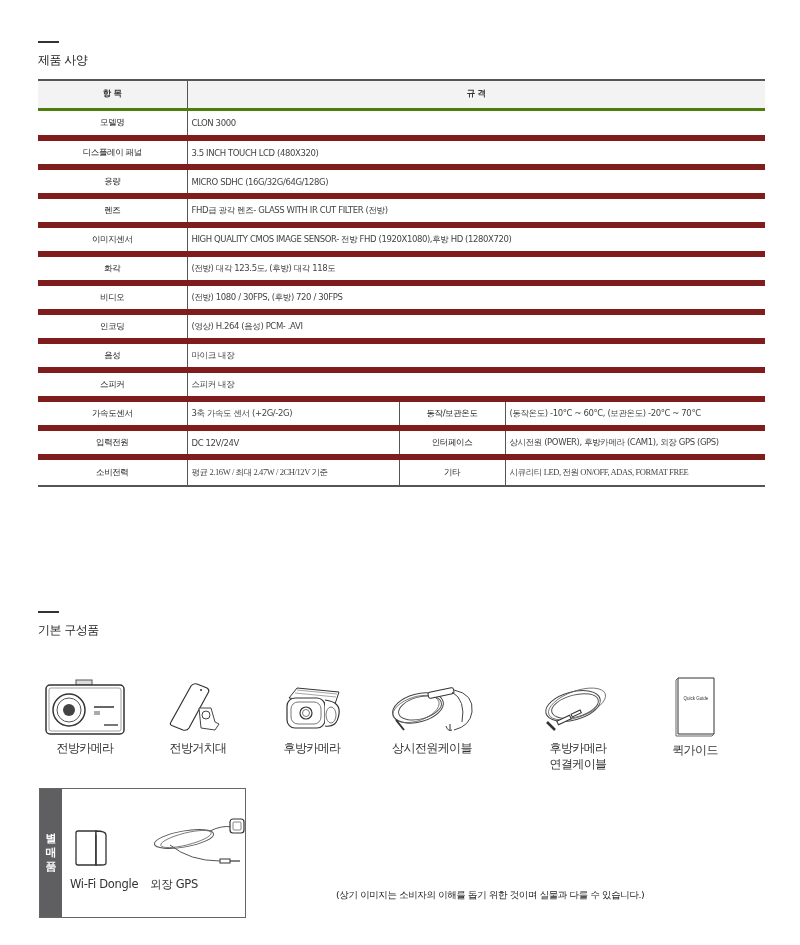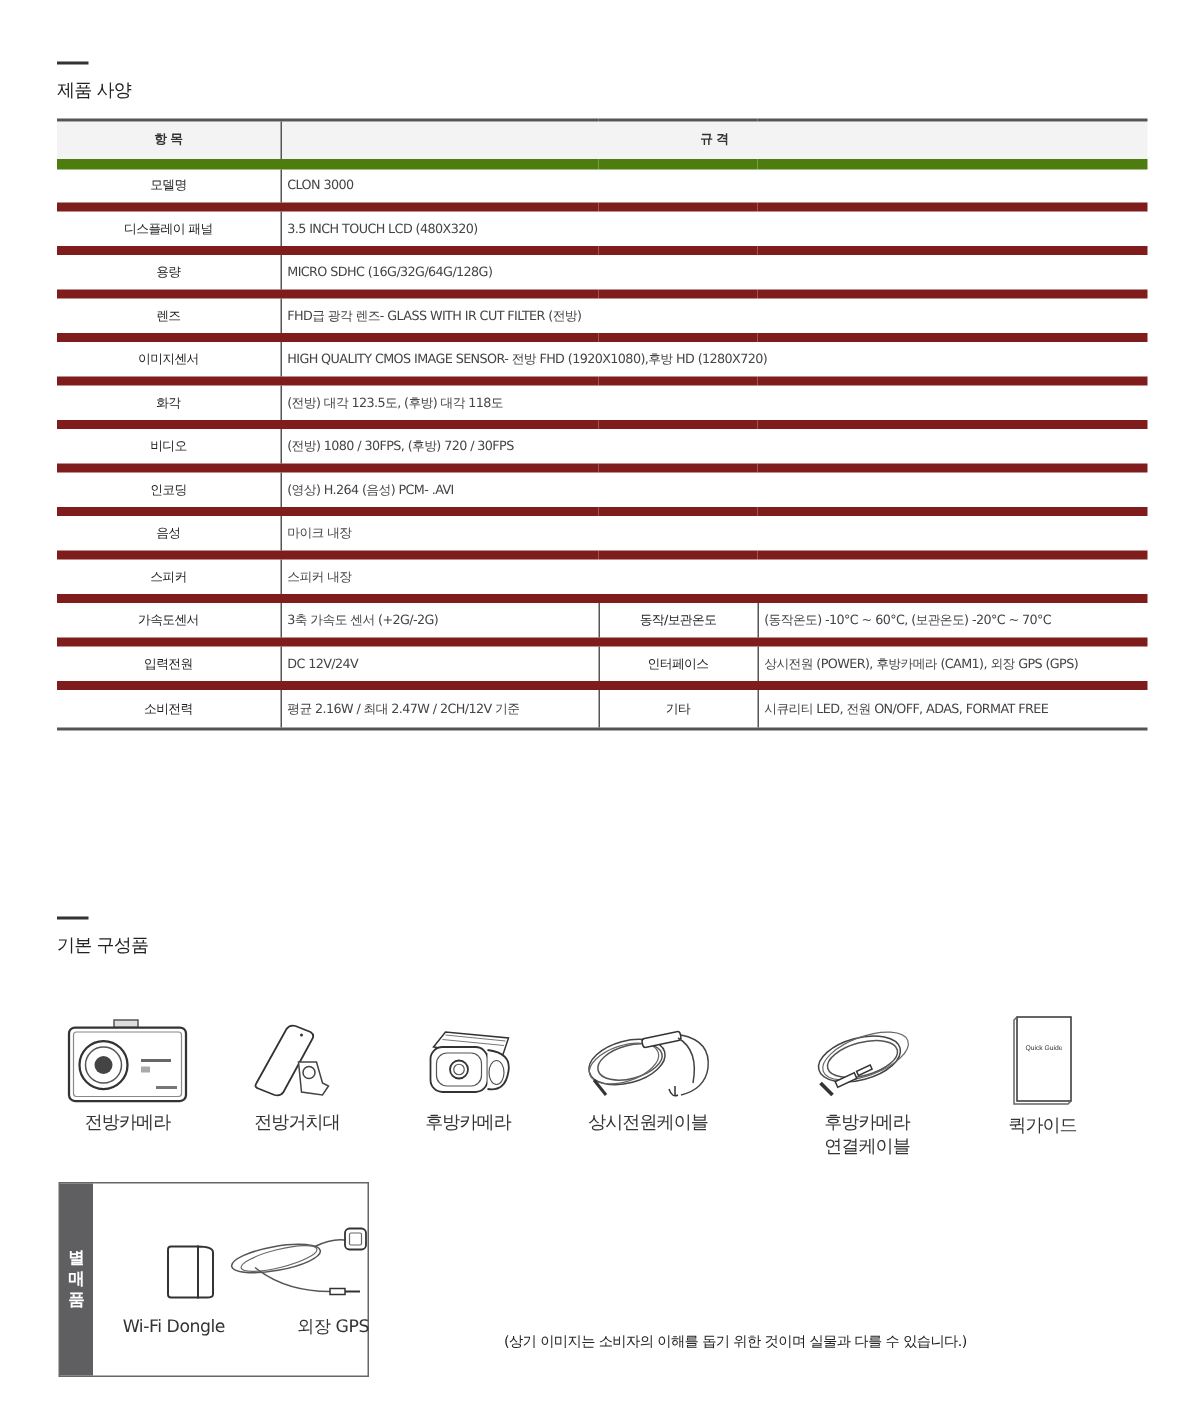--- a/index.html
+++ b/index.html
@@ -6,35 +6,35 @@
   html, body { width: 800px; height: 945px; background: #ffffff; overflow: hidden; }
   body { font-family: "DejaVu Sans", "Liberation Sans", sans-serif; color: #333; position: relative; }
 
   .section-mark { position: absolute; left: 38px; width: 21px; height: 2px; background: #333; }
   .section-title { position: absolute; left: 38px; font-size: 12px; color: #222; letter-spacing: -0.5px; }
 
   
   .spec-table { position: absolute; left: 38px; top: 79px; width: 727px; border-collapse: collapse; table-layout: fixed; }
   .spec-table th, .spec-table td { height: 29px; font-size: 8.5px; letter-spacing: -0.4px; border-bottom: 6px solid #7f1d1d; padding: 0; white-space: nowrap; overflow: hidden; }
   .spec-table thead tr { background: #f3f3f3; }
-  .spec-table thead th { border-top: 2px solid #555; border-bottom: 7px solid #4d7c0f; height: 29px; font-weight: bold; color: #333; }
-  .spec-table tbody tr:last-child td { border-bottom: 2px solid #555; }
+  .spec-table thead th { border-top: 2px solid #555; border-bottom: 3px solid #4d7c0f; height: 29px; font-weight: bold; color: #333; }
+  .spec-table tbody tr:last-child td { border-bottom: 2px solid #555; font-family: Liberation Serif, serif; }
   .spec-table .lbl { text-align: center; color: #222; font-weight: 500; }
   .spec-table .val { text-align: left; padding-left: 4px; color: #444; }
   .spec-table .vdiv { border-right: 1px solid #555; }
   .spec-table .hdr-spec { text-align: left; }
 
   
   .comp { position: absolute; text-align: center; }
   .comp .cap { font-size: 12px; color: #333; letter-spacing: -0.6px; line-height: 16px; margin-top: 4px; }
   .comp svg { display: block; margin: 0 auto; }
 
   .optional-box { position: absolute; left: 39px; top: 788px; width: 207px; height: 130px; border: 1.5px solid #666; }
   .optional-side { position: absolute; left: 0; top: 0; width: 22px; height: 100%; background: #5f5f62; color: #fff; font-size: 11px; font-weight: bold; display: flex; flex-direction: column; align-items: center; justify-content: center; line-height: 14px; }
-  .optional-item { position: absolute; text-align: right; }
+  .optional-item { position: absolute; text-align: left; }
   .optional-item .cap { font-size: 11.5px; color: #333; letter-spacing: -0.3px; margin-top: 4px; }
 
   .notice { position: absolute; left: 336px; top: 888px; font-size: 9.5px; color: #222; line-height: 14px; letter-spacing: -0.4px; }
 </style>
 </head>
 <body>
 
 <div class="section-mark" style="top:41px;"></div>
 <div class="section-title" style="top:52px;">제품 사양</div>
 

